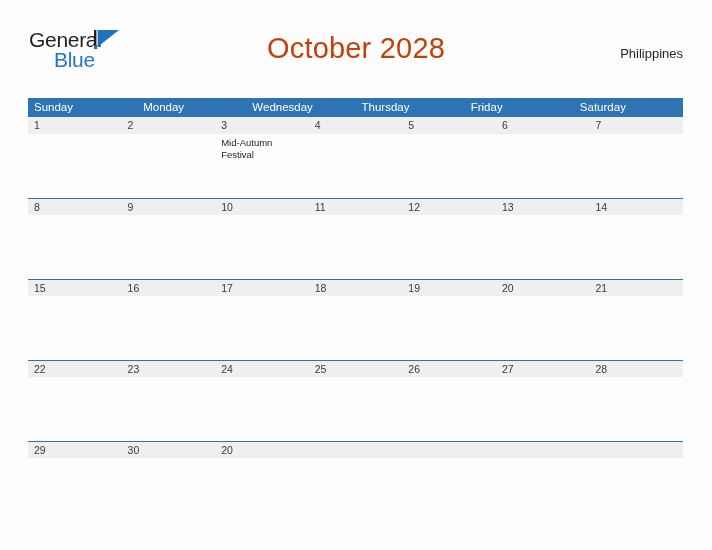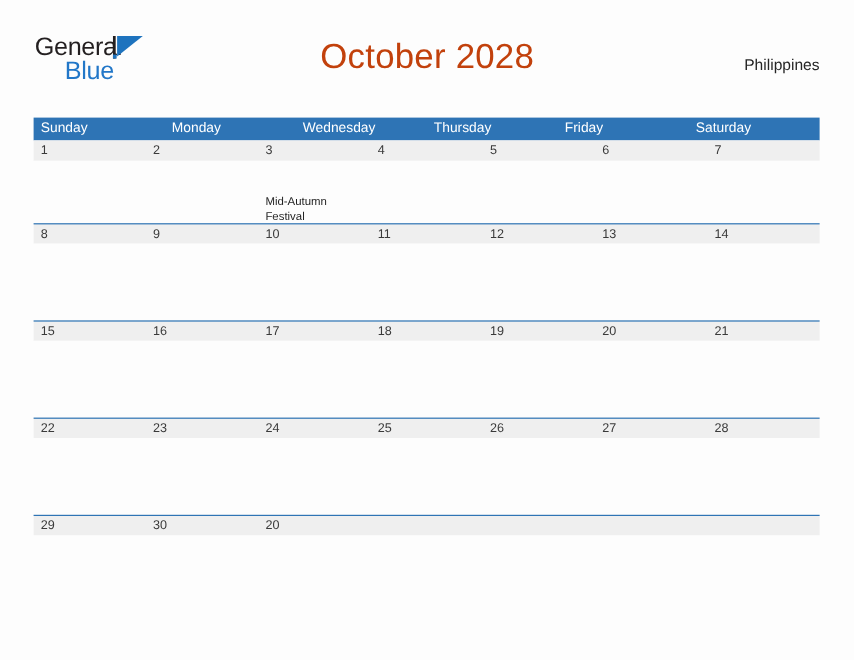--- a/index.html
+++ b/index.html
@@ -123,21 +123,21 @@
     line-height: 16px;
     color: #3a3a3a;
     padding-left: 6px;
     box-sizing: border-box;
   }
   .week-row .event-band {
     display: flex;
     background: #fdfdfd;
     height: 64px;
   }
-  .week-row.first .event-band { height: 52px; align-items: flex-end; }
+  .week-row.first .event-band { height: 64px; }
   .event-cell {
     flex: 1 1 0;
     padding: 3px 8px 0 6px;
     box-sizing: border-box;
   }
   .event-text {
     font-size: 9.5px;
     line-height: 11.5px;
     color: #1f1f1f;
     word-wrap: break-word;

